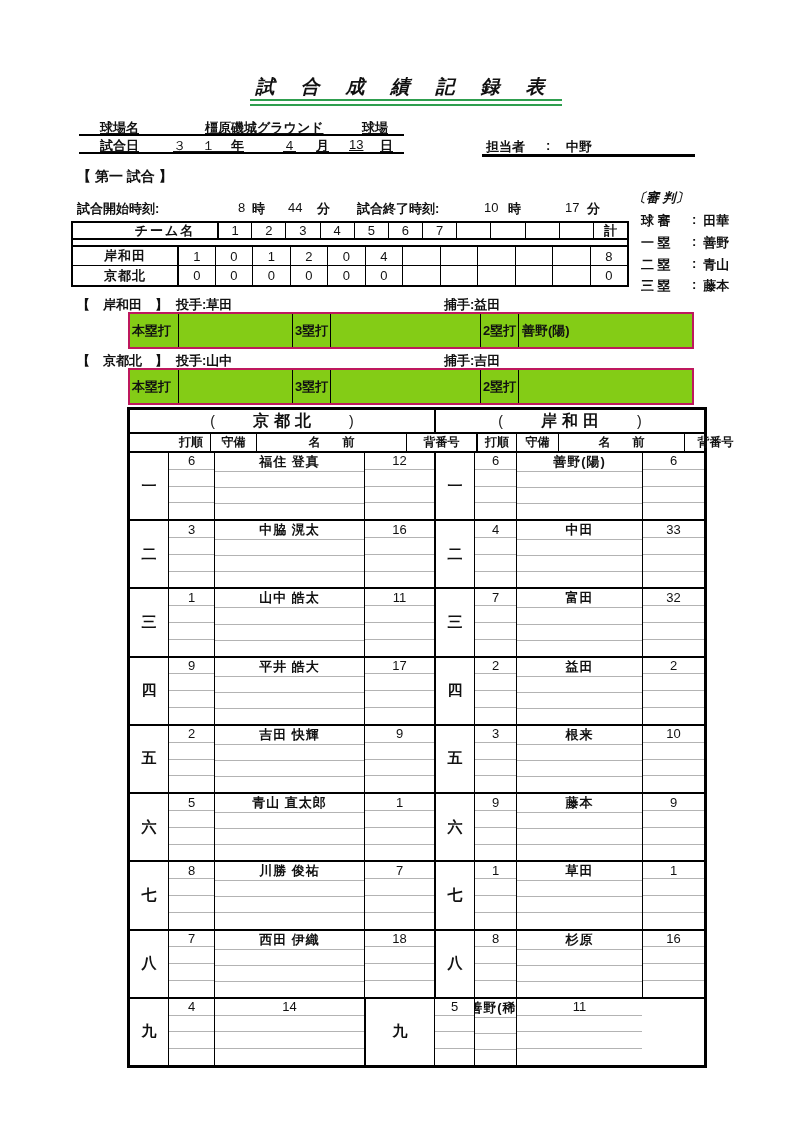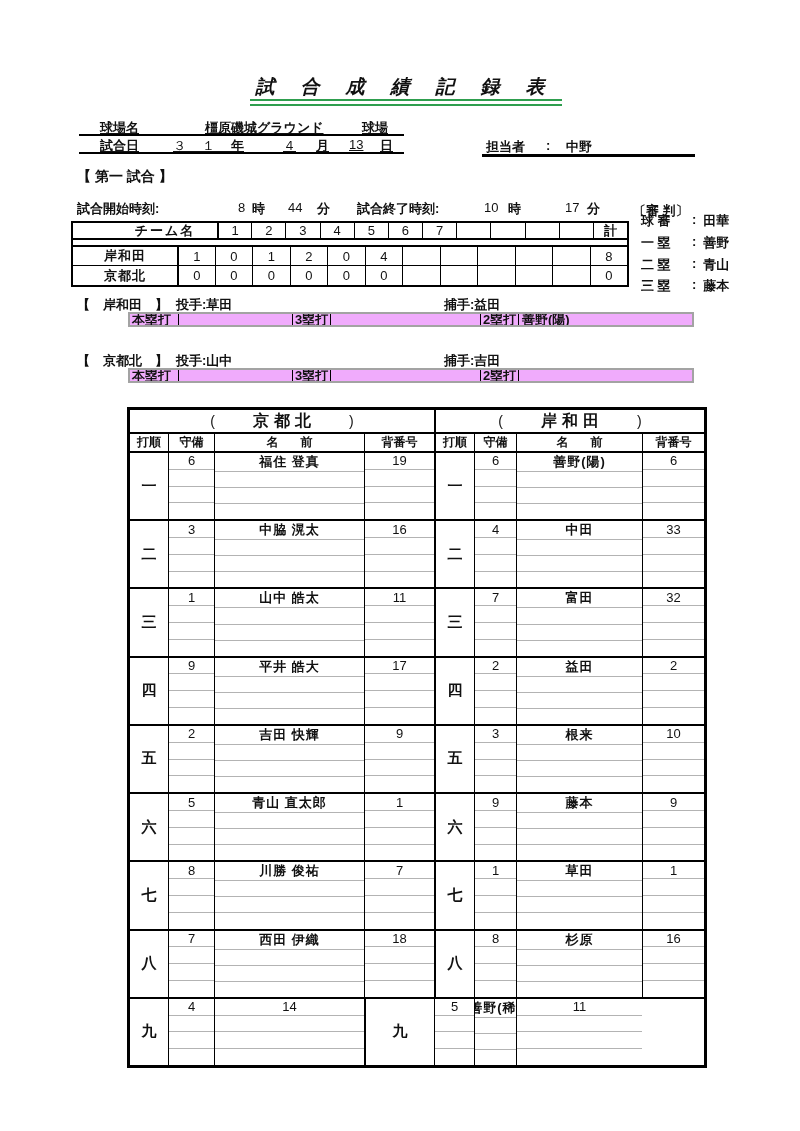--- a/index.html
+++ b/index.html
@@ -57,41 +57,41 @@
   .sc-data{height:20px;}
   .sc-data:first-of-type{border-top:0;}
   .sc-data .sc-team{font-weight:700;letter-spacing:1px;}
   .sc-data+.sc-data{border-top:1px solid #000;}
   .sc-data{border-top:2px solid #000;}
   .sc-head .sc-num{font-weight:400;}
   .sc-total-h{font-weight:700;}
 
   
   .umpires{font-size:13px;font-weight:700;}
-  .ump-header{left:633px;top:202px;}
+  .ump-header{left:633px;top:189px;font-style:italic;}
   .ump-item{display:flex;gap:7px;white-space:nowrap;}
   .ump-item .role{display:inline-block;width:44px;}
 
   
   .bt-head{left:0;width:100%;height:17px;font-size:13px;font-weight:700;}
   .bt-head span{position:absolute;top:0;white-space:nowrap;}
-  .hitline{left:128px;width:566px;height:15px;border:2px solid #a3a3a3;display:grid;grid-template-columns:48px 114px 38px 150px 38px 1fr;font-size:13px;background:#f0abfc;}
+  .hitline{left:128px;width:566px;height:37px;border:2px solid #be185d;display:grid;grid-template-columns:48px 114px 38px 150px 38px 1fr;font-size:13px;background:#84cc16;}
   .hitline>div{display:flex;align-items:center;overflow:hidden;white-space:nowrap;}
   .hitline>div+div{border-left:1px solid #000;}
   .hit-label{font-weight:700;padding-left:2px;}
   .hit-value{font-weight:700;padding-left:3px;}
 
   
   .lineup{left:127px;top:407px;width:580px;height:661px;border:3px solid #000;background:#fff;display:flex;flex-direction:column;}
   .lu-grid{display:grid;grid-template-columns:38px 46px 150px 70px 40px 42px 126px 62px;}
   .lu-teams{height:24px;display:grid;grid-template-columns:304px 270px;border-bottom:2px solid #000;}
   .lu-teamcell{display:flex;align-items:center;justify-content:center;gap:38px;font-size:14px;}
   .lu-teamcell .team-name{font-size:16px;font-weight:700;letter-spacing:5px;margin-right:-5px;}
   .lu-teamcell+.lu-teamcell{border-left:2px solid #000;}
-  .lu-heads{height:19px;border-bottom:2px solid #000;}
+  .lu-heads{height:19px;border-bottom:2px solid #000;padding-left:42px;}
   .lu-heads>div{display:flex;align-items:center;justify-content:center;font-size:12px;font-weight:700;overflow:hidden;}
   .lu-heads>div+div{border-left:1px solid #000;}
   .lu-heads>div.mid{border-left:2px solid #000;}
   .ls-wide{letter-spacing:22px;margin-right:-22px;white-space:nowrap;}
   #lu-body{flex:1;display:flex;flex-direction:column;}
   .lu-slot{flex:1;}
   .lu-slot+.lu-slot{border-top:2px solid #000;}
   .lu-cell{overflow:hidden;}
   .lu-cell+.lu-cell{border-left:1px solid #000;}
   .lu-cell.mid{border-left:2px solid #000;}
@@ -293,21 +293,21 @@
               <span class="player-name">福住 登真</span>
             </div>
             <div class="lu-sub"></div>
             <div class="lu-sub"></div>
             <div class="lu-sub"></div>
           </div>
         </div>
         <div class="lu-cell">
           <div class="lu-sub-wrap">
             <div class="lu-sub">
-              <span class="jersey">19</span>
+              <span class="jersey">12</span>
             </div>
             <div class="lu-sub"></div>
             <div class="lu-sub"></div>
             <div class="lu-sub"></div>
           </div>
         </div>
         <div class="lu-cell lu-order mid">
           <span>一</span>
         </div>
         <div class="lu-cell">

